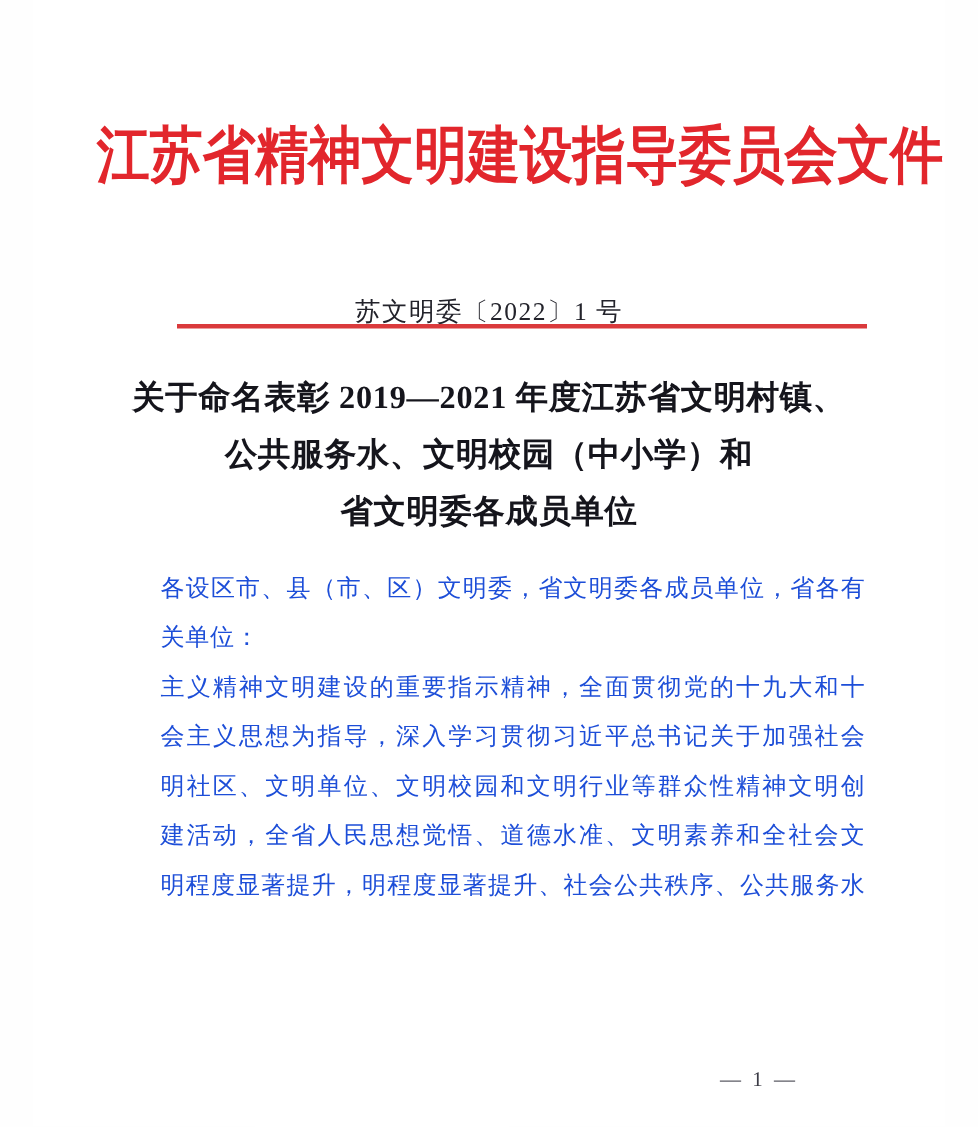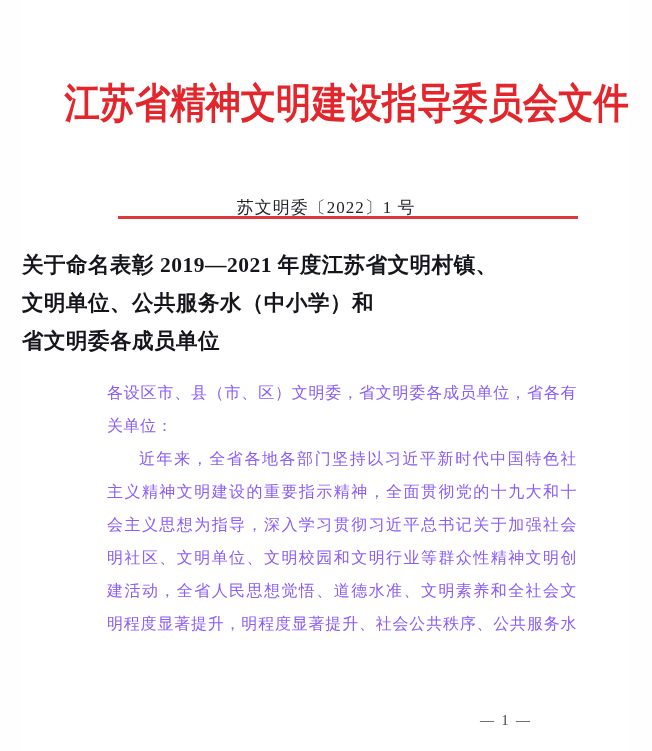--- a/index.html
+++ b/index.html
@@ -49,36 +49,36 @@
     left: 96px;
     width: 460px;
     height: 3px;
     background: var(--line-red);
   }
   .doc-title {
     position: absolute;
     top: 246px;
     left: 0;
     width: 100%;
-    text-align: left;
+    text-align: center;
     color: #15151c;
   }
   .doc-title .title-line {
     font-size: 21.5px;
     font-weight: bold;
     line-height: 38px;
     white-space: nowrap;
     letter-spacing: 0.5px;
   }
   .doc-body {
     position: absolute;
     top: 376px;
     left: 85px;
     width: 470px;
-    color: #8b5cf6;
+    color: #1d4ed8;
   }
   .doc-body .body-line {
     font-size: 16px;
     line-height: 33px;
     white-space: nowrap;
     letter-spacing: 0.5px;
   }
   .doc-body .body-line.fill {
     white-space: normal;
     text-align: justify;
@@ -102,28 +102,27 @@
 <div class="doc-page">
 
   <div class="red-header">江苏省精神文明建设指导委员会文件</div>
 
   <div class="doc-number">苏文明委〔2022〕1 号</div>
 
   <div class="red-line"></div>
 
   <div class="doc-title">
     <div class="title-line">关于命名表彰 2019—2021 年度江苏省文明村镇、</div>
-    <div class="title-line">文明单位、公共服务水（中小学）和</div>
+    <div class="title-line">公共服务水、文明校园（中小学）和</div>
     <div class="title-line">省文明委各成员单位</div>
   </div>
 
   <div class="doc-body">
     <div class="body-line fill">各设区市、县（市、区）文明委，省文明委各成员单位，省各有</div>
     <div class="body-line">关单位：</div>
-    <div class="body-line fill indent">近年来，全省各地各部门坚持以习近平新时代中国特色社</div>
     <div class="body-line fill">主义精神文明建设的重要指示精神，全面贯彻党的十九大和十</div>
     <div class="body-line fill">会主义思想为指导，深入学习贯彻习近平总书记关于加强社会</div>
     <div class="body-line fill">明社区、文明单位、文明校园和文明行业等群众性精神文明创</div>
     <div class="body-line fill">建活动，全省人民思想觉悟、道德水准、文明素养和全社会文</div>
     <div class="body-line fill">明程度显著提升，明程度显著提升、社会公共秩序、公共服务水</div>
   </div>
 
   <div class="page-number">— 1 —</div>
 
 </div>

